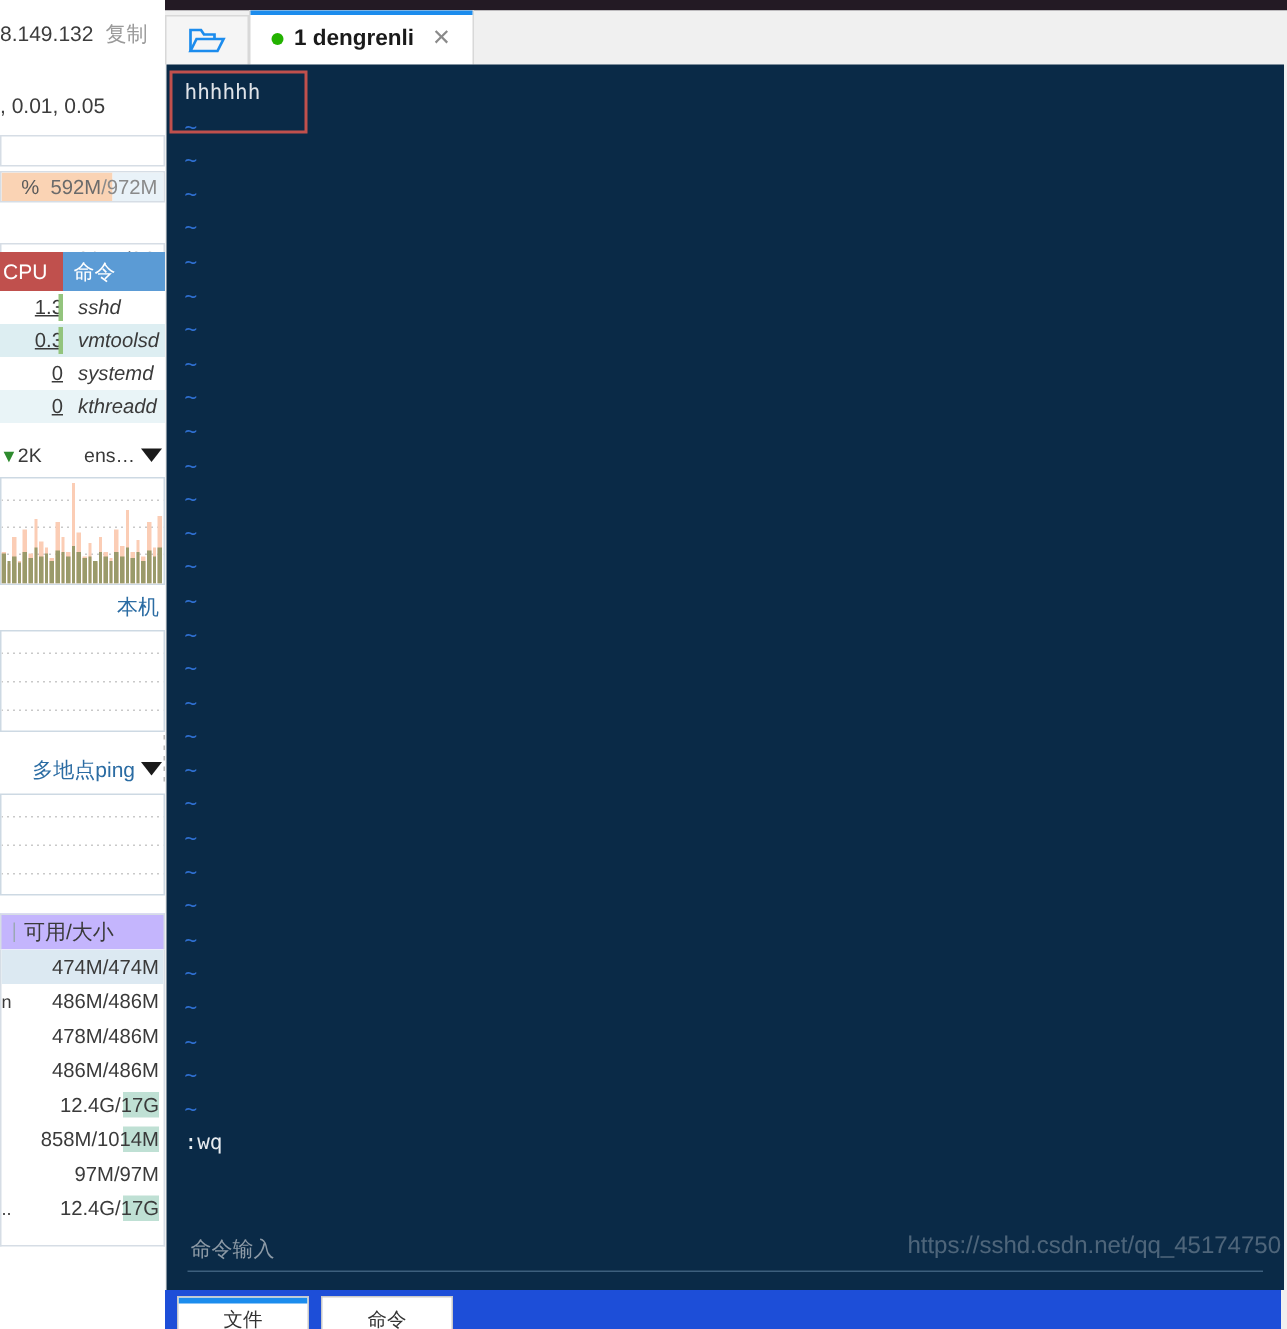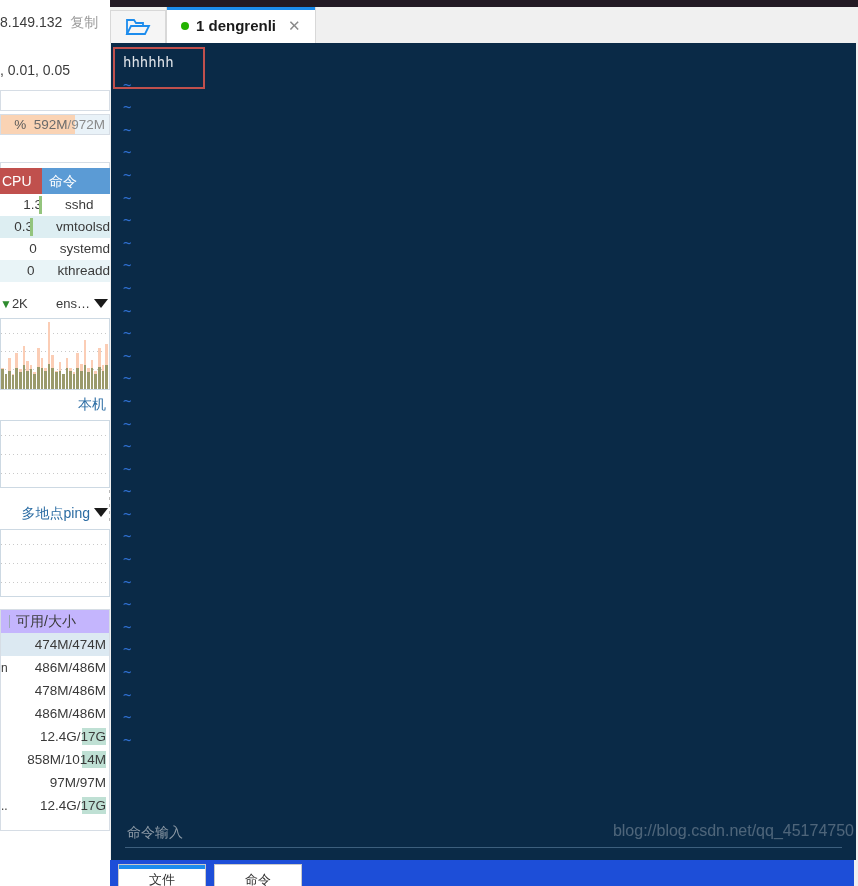--- a/index.html
+++ b/index.html
@@ -90,28 +90,28 @@
   .proc-head .ph-cmd {
     flex: 1; background: #5b9bd5; color: #ffffff;
     font-size: 14px; line-height: 26px; padding-left: 7px;
   }
   .proc-row {
     position: absolute; left: 0; width: 110px; height: 22px;
     display: flex; font-size: 13.5px; color: #3a3a3a;
   }
   .proc-row .pr-cpu {
     width: 42px; text-align: right; padding-right: 0px;
-    line-height: 22px; position: relative;
+    line-height: 22px; position: relative; text-decoration: underline;
   }
   .proc-row .pr-cpu::after {
     content: ""; position: absolute; right: 0; top: 2px; bottom: 2px;
     width: 3px; background: transparent;
   }
   .proc-row.has-bar .pr-cpu::after { background: #93c47d; }
-  .proc-row .pr-cmd { flex: 1; padding-left: 23px; line-height: 22px; }
+  .proc-row .pr-cmd { flex: 1; padding-left: 10px; line-height: 22px; font-style: italic; }
   .proc-row.alt { background: #ddeef2; }
   .proc-row.alt2 { background: #e9f4f7; }
 
   
   .net-label {
     position: absolute; left: 0; top: 296px; width: 110px; height: 22px;
     font-size: 13px; color: #3a3a3a;
   }
   .net-label .net-arrow { color: #2e8b2e; font-size: 12px; }
   .net-label .net-down { color: #3a3a3a; }
@@ -647,27 +647,28 @@
           <div class="vline tilde">~</div>
           <div class="vline tilde">~</div>
           <div class="vline tilde">~</div>
           <div class="vline tilde">~</div>
           <div class="vline tilde">~</div>
           <div class="vline tilde">~</div>
           <div class="vline tilde">~</div>
           <div class="vline tilde">~</div>
           <div class="vline tilde">~</div>
           <div class="vline tilde">~</div>
+          <div class="vline cmd">:wq</div>
         </div>
 
       <div id="cmd-input-row">
         <input id="cmd-input" type="text" placeholder="命令输入" style="">
       </div>
 
-      <div id="watermark">blog://blog.csdn.net/qq_45174750</div>
+      <div id="watermark">https://sshd.csdn.net/qq_45174750</div>
     </div>
 
     <div id="bottom-strip">
       <div class="btab active" id="btab-1">
         <span class="bt-bar"></span>
         <span>文件</span>
       </div>
       <div class="btab" id="btab-2">
         <span>命令</span>
       </div>

